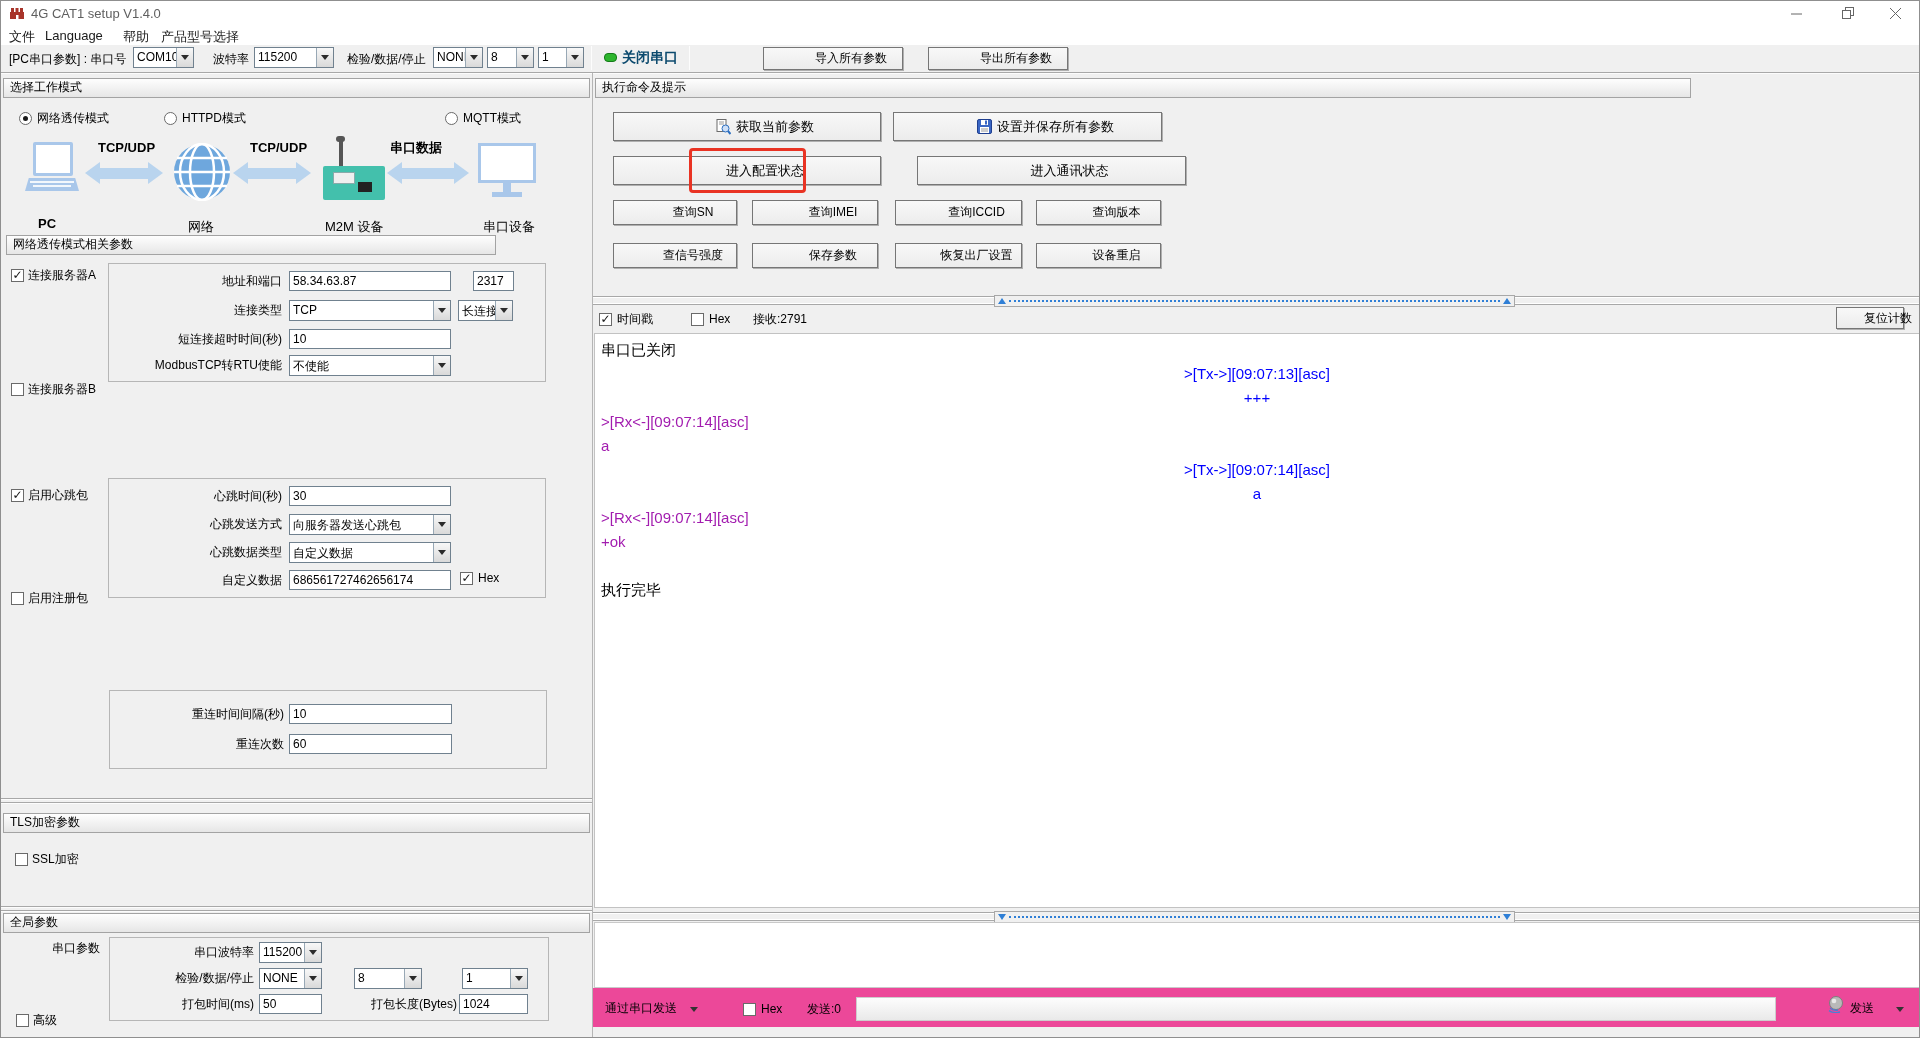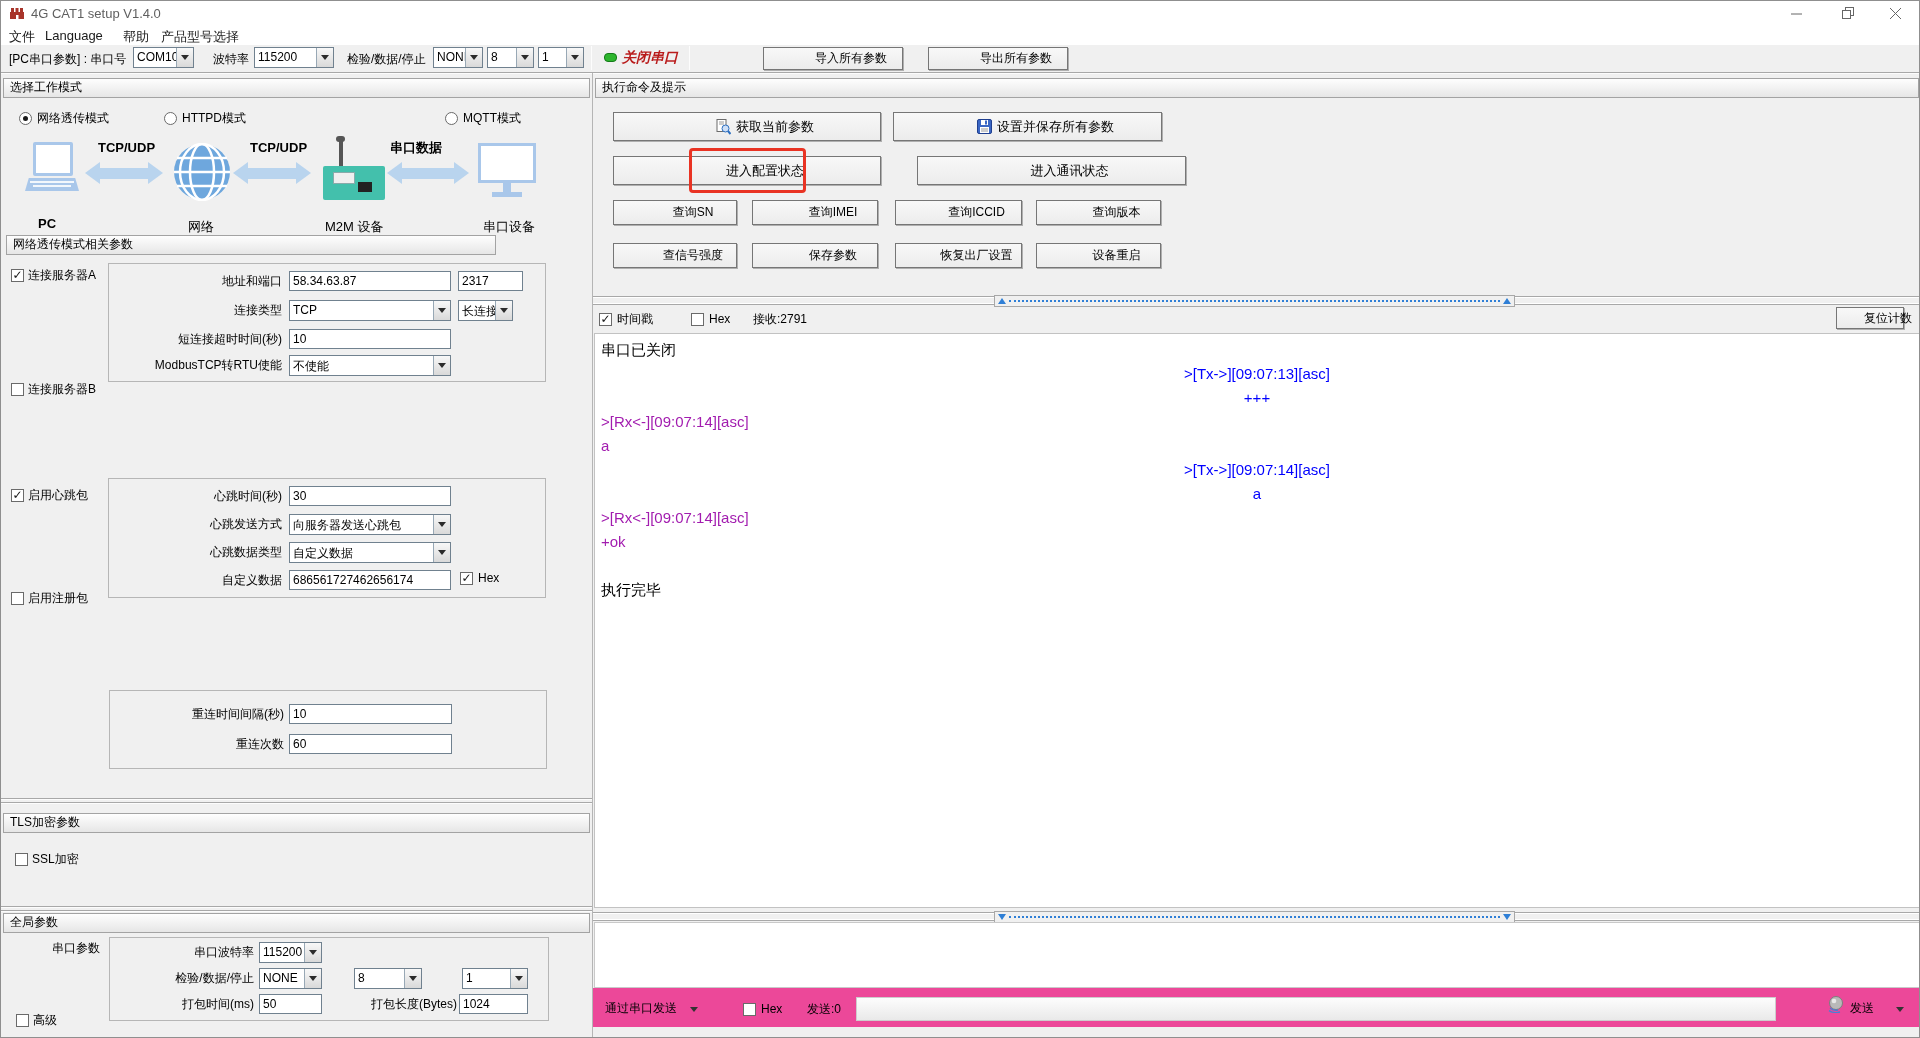--- a/index.html
+++ b/index.html
@@ -58,21 +58,21 @@
 .logline.rx { color:#a21caf; }
 
 
 .darrow { position:absolute; height:22px; display:flex; align-items:center; }
 .darrow .ah-l { width:0; height:0; border-top:11px solid transparent; border-bottom:11px solid transparent; border-right:15px solid #b9d4ee; }
 .darrow .ah-r { width:0; height:0; border-top:11px solid transparent; border-bottom:11px solid transparent; border-left:15px solid #b9d4ee; }
 .darrow .ab { flex:1; height:11px; background:#b9d4ee; }
 
 .redbox { position:absolute; left:688px; top:147px; width:117px; height:45px; border:3px solid #e93323; border-radius:4px; z-index:6; }
 .led { position:absolute; left:603px; top:8px; width:13px; height:9px; background:#2db52d; border:1px solid #157a1a; border-radius:4px; }
-.closelink { position:absolute; left:621px; top:4px; font-size:14px; font-weight:bold; color:#b91c1c; white-space:nowrap;font-style:italic; }
+.closelink { position:absolute; left:621px; top:4px; font-size:14px; font-weight:bold; color:#0c4a6e; white-space:nowrap; }
 </style>
 </head>
 <body>
 
 <div class="titlebar">
   <svg class="abs" style="left:9px;top:5px" width="14" height="14" viewBox="0 0 14 14">
     <rect x="0" y="6" width="14" height="7" fill="#a8342a"></rect>
     <rect x="1" y="2" width="3" height="4" fill="#a8342a"></rect>
     <rect x="5.5" y="2" width="3" height="4" fill="#a8342a"></rect>
     <rect x="10" y="2" width="3" height="4" fill="#a8342a"></rect>
@@ -219,21 +219,21 @@
 </div>
 <span class="lbl" style="left:482px;top:218px;font-size:13px">串口设备</span>
 
 <div class="band" style="left:5px;top:234px;width:490px">网络透传模式相关参数</div>
 
 <span class="chk on" style="left:10px;top:268px"></span>
 <span class="lbl" style="left:27px;top:267px">连接服务器A</span>
 <div class="gframe" style="left:107px;top:262px;width:438px;height:119px"></div>
 <span class="lbl r" style="left:107px;top:273px;width:174px">地址和端口</span>
 <div class="tbox" style="left:288px;top:270px;width:162px">58.34.63.87</div>
-<div class="tbox" style="left:457px;top:270px;width:65px">2317</div>
+<div class="tbox" style="left:472px;top:270px;width:41px">2317</div>
 <span class="lbl r" style="left:107px;top:302px;width:174px">连接类型</span>
 <div class="combo" style="left:288px;top:299px;width:162px">
   <span class="cv">TCP</span>
     <span class="ca">
       <i></i>
     </span>
 </div>
 <div class="combo" style="left:457px;top:299px;width:55px">
   <span class="cv">长连接</span>
     <span class="ca">
@@ -323,21 +323,21 @@
       <i></i>
     </span>
 </div>
 <span class="lbl r" style="left:108px;top:996px;width:145px">打包时间(ms)</span>
 <div class="tbox" style="left:258px;top:993px;width:63px">50</div>
 <span class="lbl r" style="left:340px;top:996px;width:116px">打包长度(Bytes)</span>
 <div class="tbox" style="left:458px;top:993px;width:69px">1024</div>
 <span class="chk" style="left:15px;top:1013px"></span>
 <span class="lbl" style="left:32px;top:1012px">高级</span>
 
-<div class="band" style="left:594px;top:77px;width:1324px">执行命令及提示</div>
+<div class="band" style="left:594px;top:77px;width:1096px">执行命令及提示</div>
 
 <div class="btn" style="left:612px;top:111px;width:268px;height:29px">
   <svg width="15" height="16" viewBox="0 0 15 16">
     <rect x="1" y="0.5" width="9" height="12" fill="#fff" stroke="#6b6b6b"></rect>
     <line x1="3" y1="3" x2="8" y2="3" stroke="#9a9a9a"></line>
       <line x1="3" y1="5" x2="8" y2="5" stroke="#9a9a9a"></line>
     <circle cx="9.5" cy="9.5" r="3.5" fill="#cfe0f7" stroke="#2d6fc0"></circle>
     <line x1="12" y1="12" x2="14.5" y2="15" stroke="#2d6fc0" stroke-width="2"></line>
   </svg>
   <span>获取当前参数</span>

